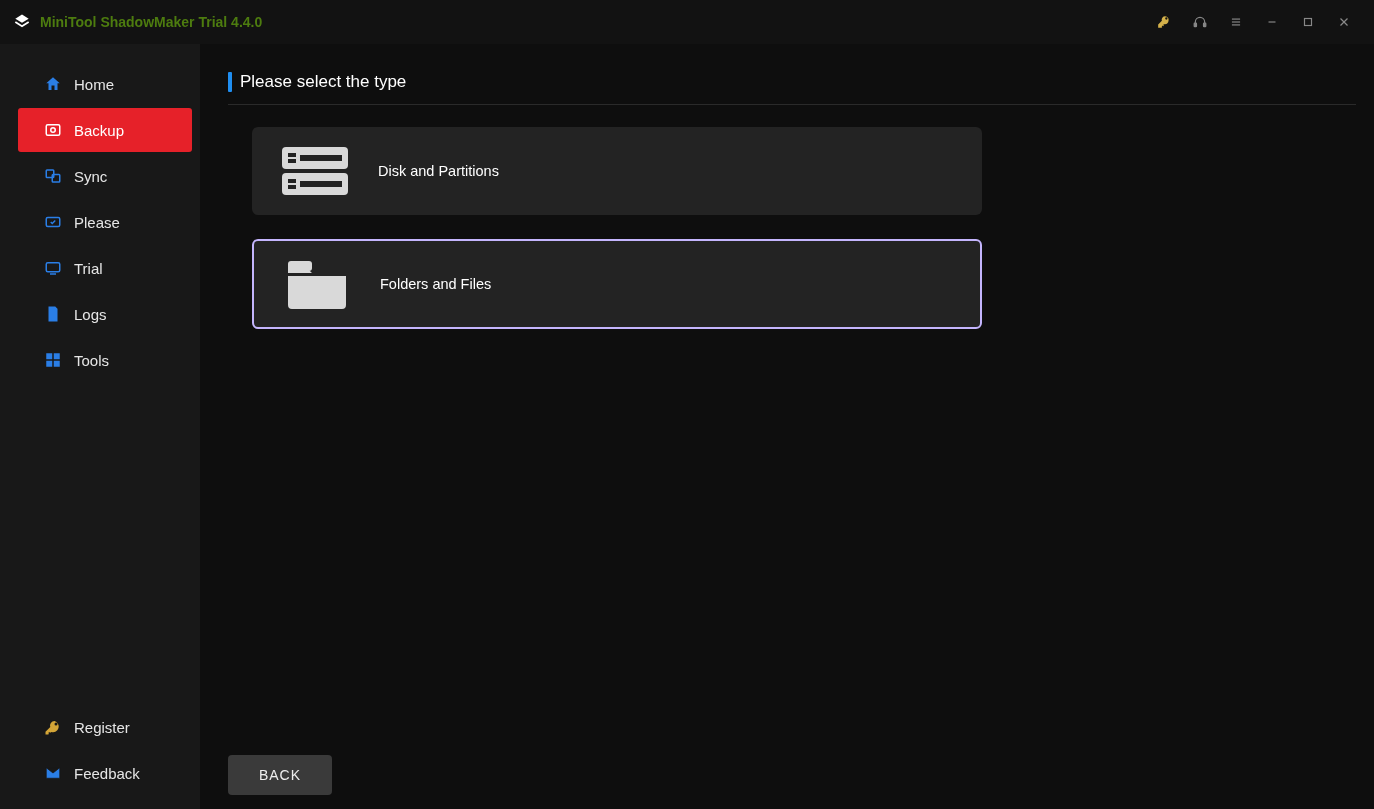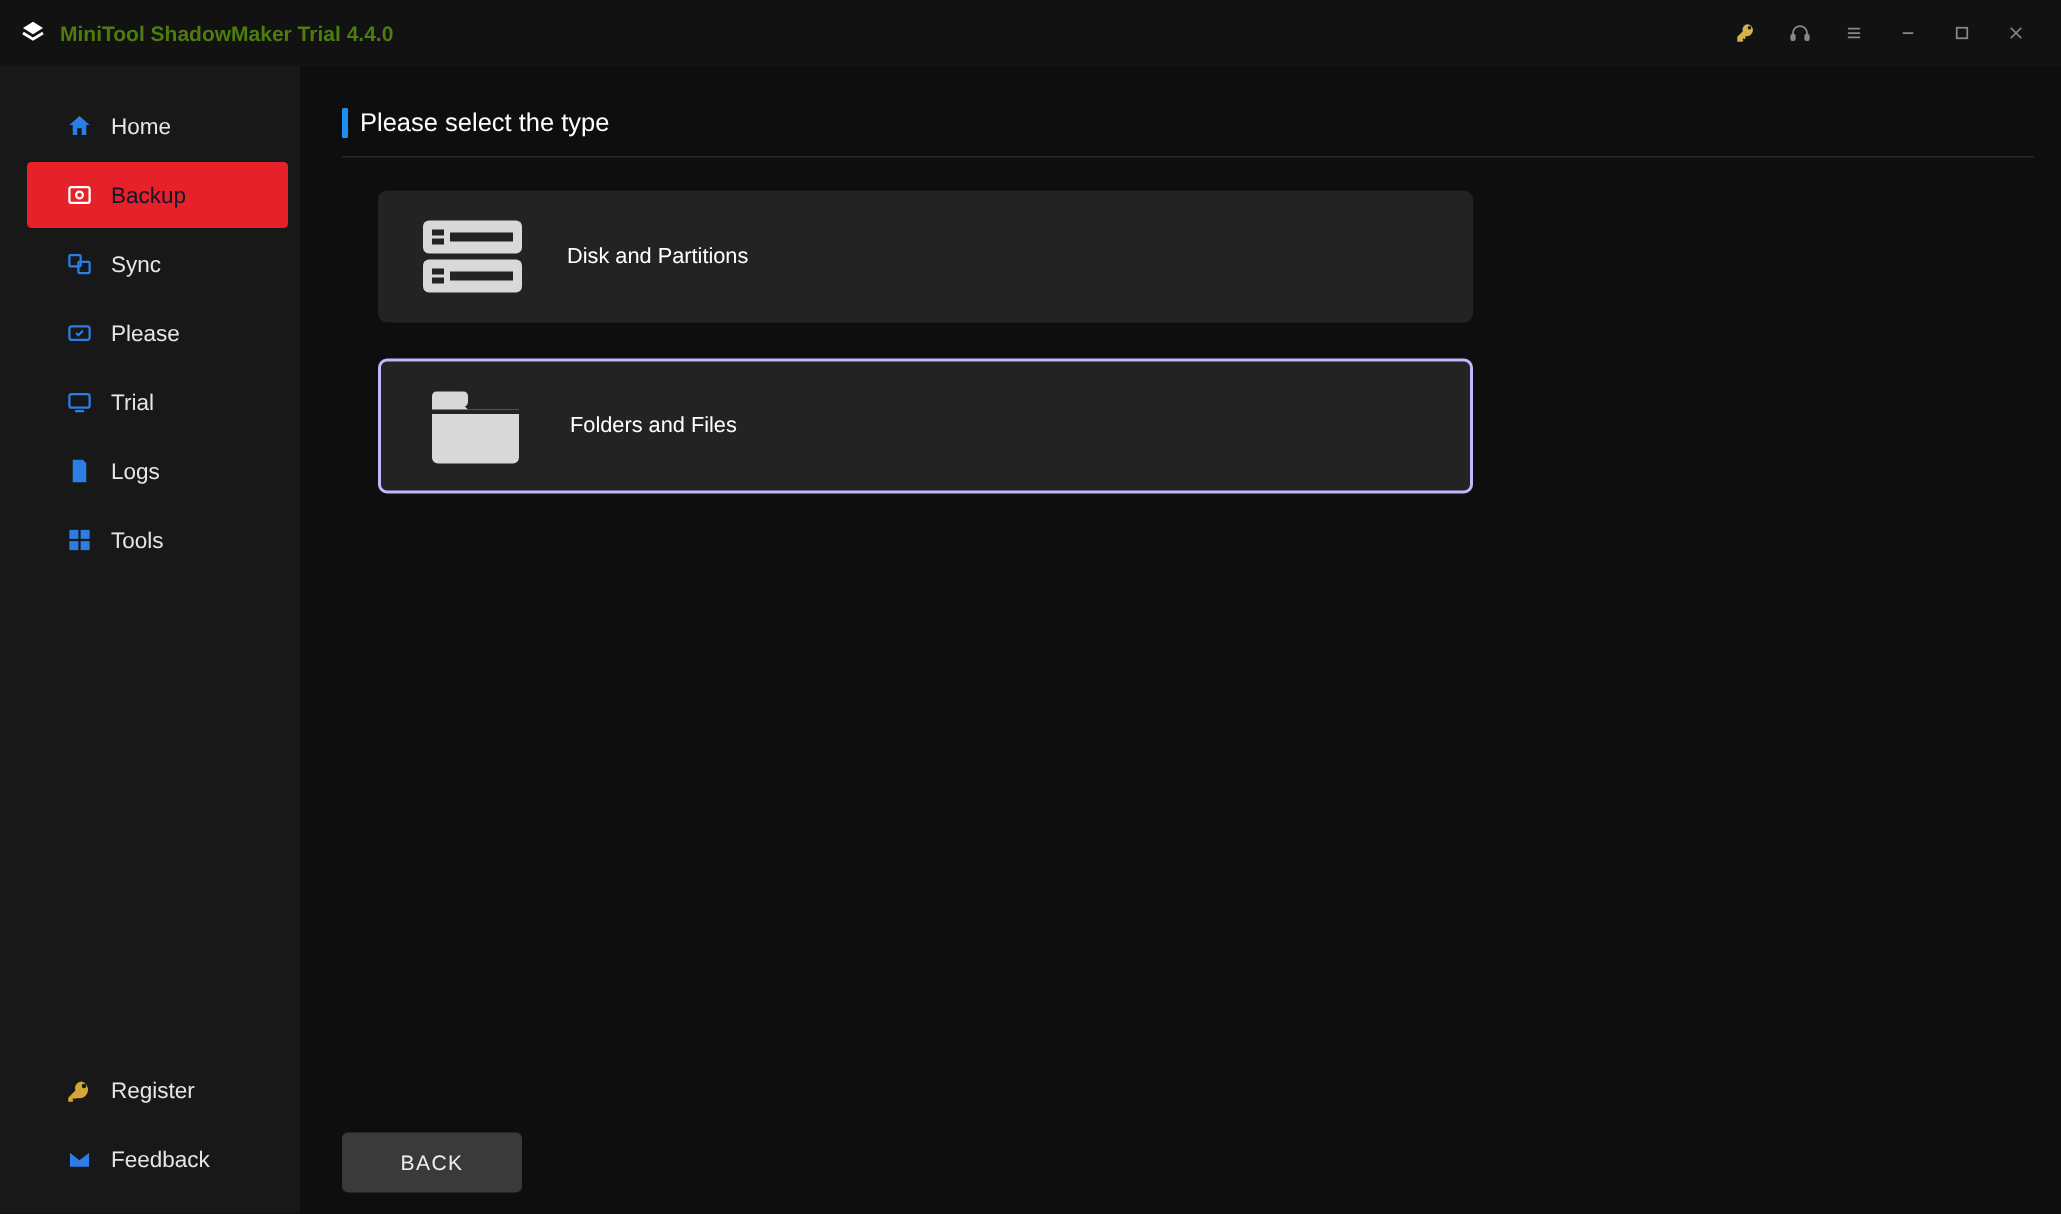--- a/index.html
+++ b/index.html
@@ -77,21 +77,21 @@
       height: 44px;
       padding: 0 18px 0 26px;
       cursor: pointer;
       color: #e6e6e6;
       font-size: 15px;
       margin: 0 8px 2px 18px;
       border-radius: 3px;
     }
     .sidebar-item.active {
       background: #e62129;
-      color: #0f172a;
+      color: #ffffff;
     }
     .sidebar-item .sb-icon {
       width: 18px;
       height: 18px;
       display: flex;
       align-items: center;
       justify-content: center;
       color: #2a7ee6;
       flex-shrink: 0;
     }
@@ -160,21 +160,21 @@
       font-size: 14.5px;
       color: #fff;
     }
 
     .footer {
       position: absolute;
       bottom: 14px;
       left: 28px;
     }
     .back-btn {
-      width: 120px;
+      width: 104px;
       height: 40px;
       background: #3a3a3a;
       border: none;
       border-radius: 4px;
       color: #eee;
       font-size: 14px;
       letter-spacing: 1px;
       cursor: pointer;
     }
   </style>

